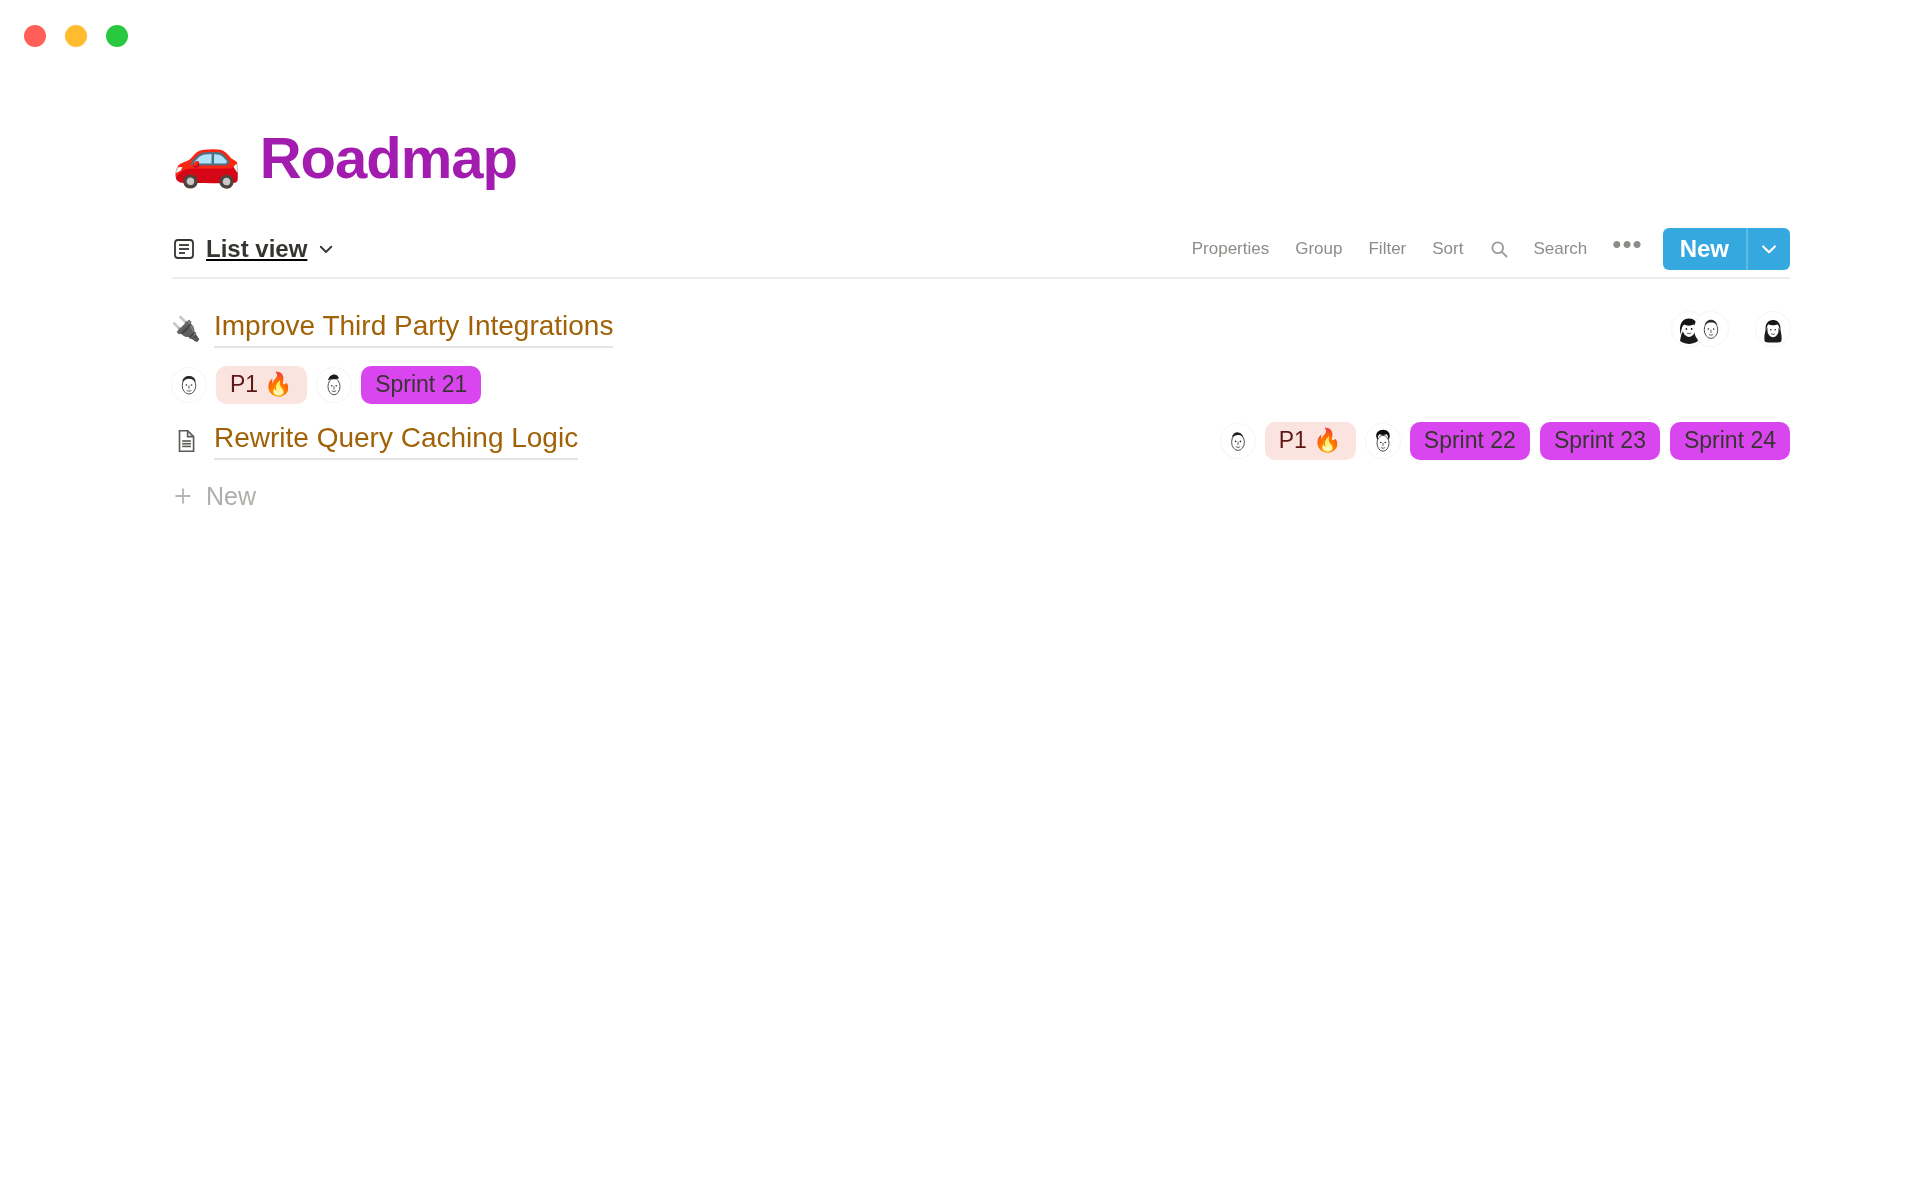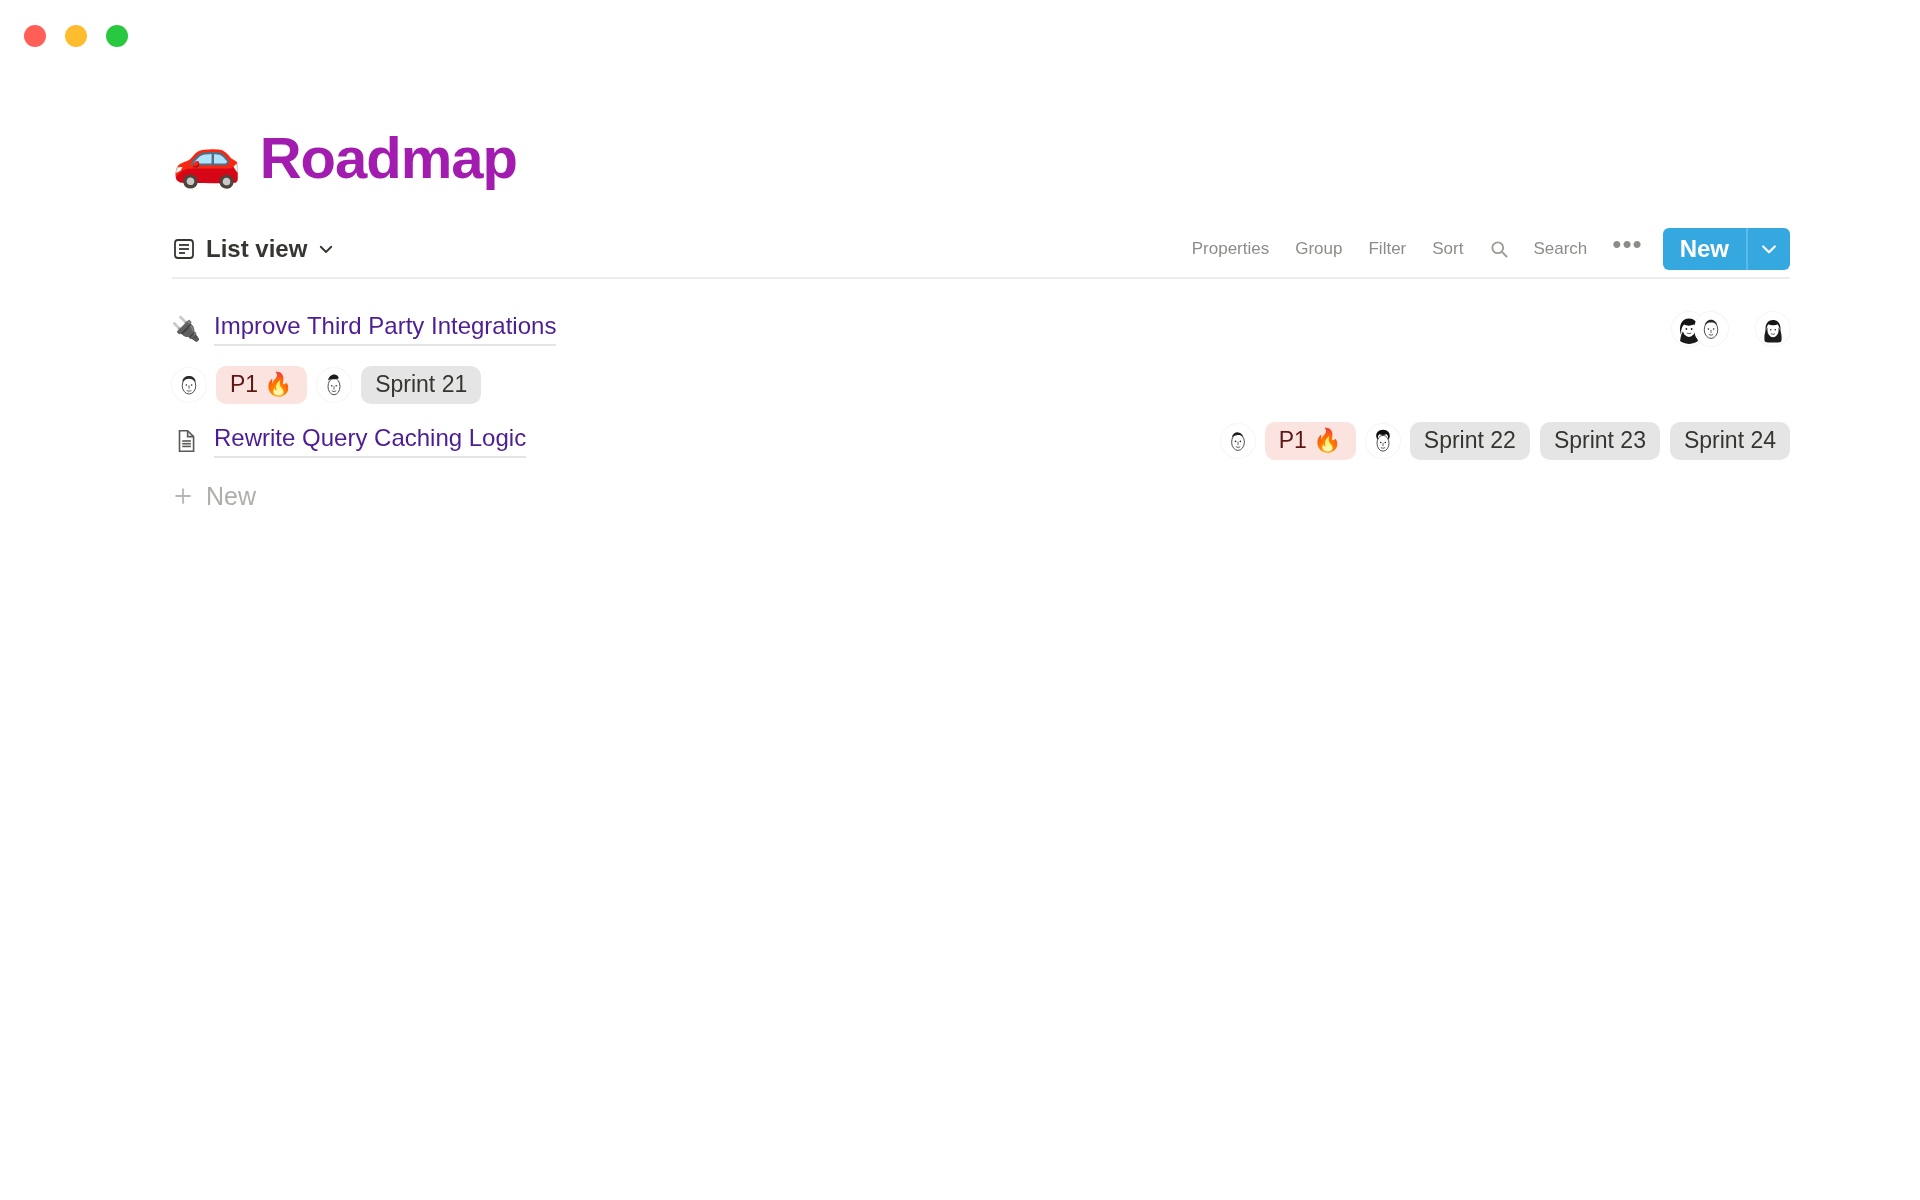--- a/index.html
+++ b/index.html
@@ -42,21 +42,21 @@
   
   .toolbar {
     margin-top: 38px;
     height: 50px;
     display: flex;
     align-items: center;
     justify-content: space-between;
     border-bottom: 2px solid #ededec;
     padding-bottom: 8px;
   }
-  .toolbar-left { display: flex; align-items: center; gap: 10px; }
+  .toolbar-left { display: flex; align-items: center; gap: 10px; text-decoration: underline; }
   .view-icon { width: 24px; height: 24px; display: block; }
   .view-name {
     font-size: 24px;
     font-weight: 600;
     color: #37352f;
   }
   .chev-sm { width: 18px; height: 18px; display: block; color: #37352f; }
 
   .toolbar-right { display: flex; align-items: center; gap: 0; }
   .tb-item {
@@ -123,22 +123,22 @@
   }
   .row-left { display: flex; align-items: center; gap: 14px; min-width: 0; }
   .row-icon {
     width: 28px; height: 28px;
     display: flex; align-items: center; justify-content: center;
     font-size: 24px; line-height: 1;
     flex: none;
   }
   .row-icon svg { width: 26px; height: 26px; color: #5b5a57; display: block; }
   .row-title {
-    font-size: 24px;
-    color: #4c1d95;
+    font-size: 28px;
+    color: #a16207;
     border-bottom: 2px solid #e4e4e2;
     padding-bottom: 4px;
     white-space: nowrap;
   }
 
   .row-right { display: flex; align-items: center; gap: 10px; }
 
   .avatar-group { display: flex; align-items: center; }
   .avatar-group .avatar + .avatar { margin-left: -12px; }
   .avatar {
@@ -158,21 +158,21 @@
     padding: 5px 14px 7px 14px;
     border-radius: 10px;
     white-space: nowrap;
     line-height: 1.15;
   }
   .tag-priority {
     background: #fbe4df;
     color: #5d1715;
   }
   .tag-sprint {
-    background: #e5e5e5;
+    background: #d946ef;
     color: #37352f;
   }
   .spacer-8 { width: 8px; }
 
   .new-row {
     height: 54px;
     display: flex;
     align-items: center;
     gap: 12px;
     cursor: pointer;

